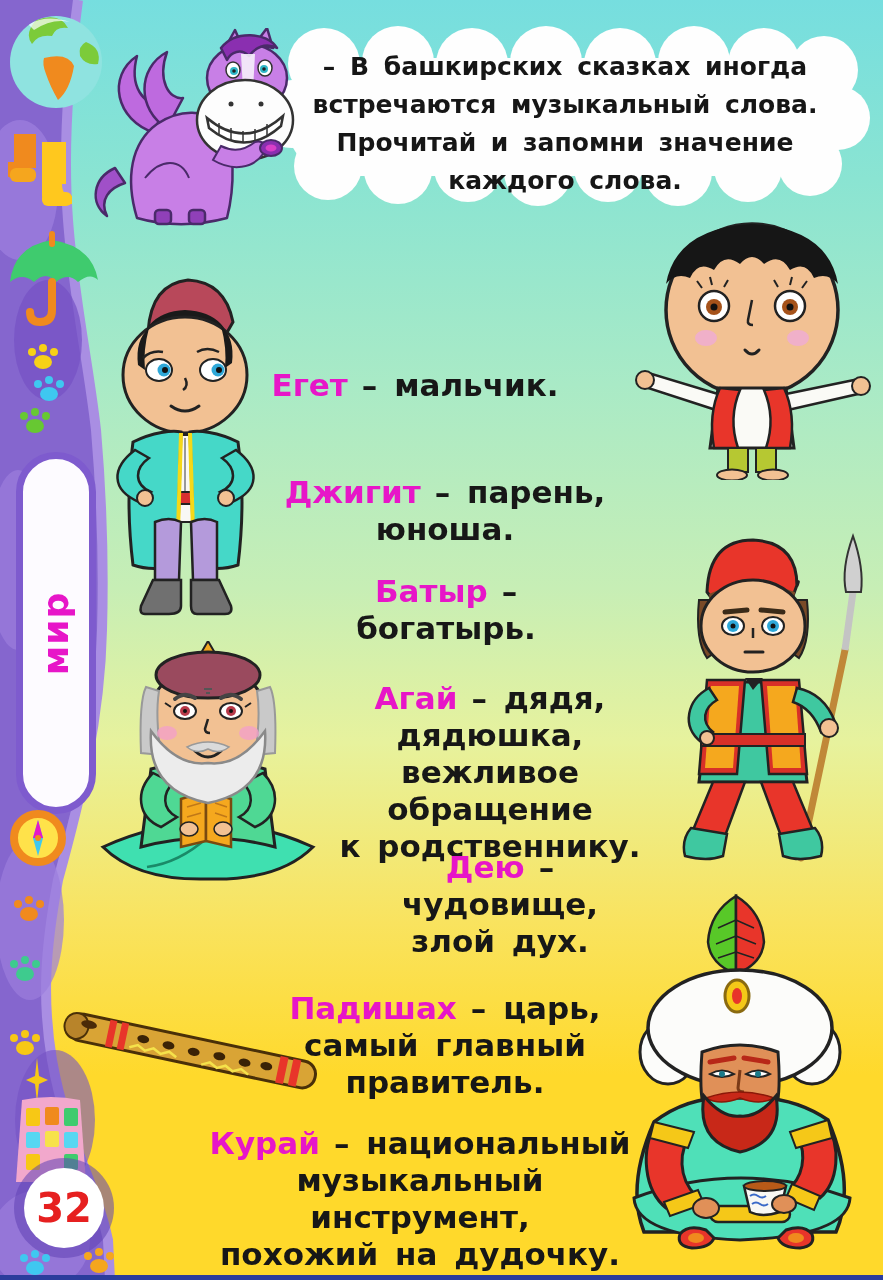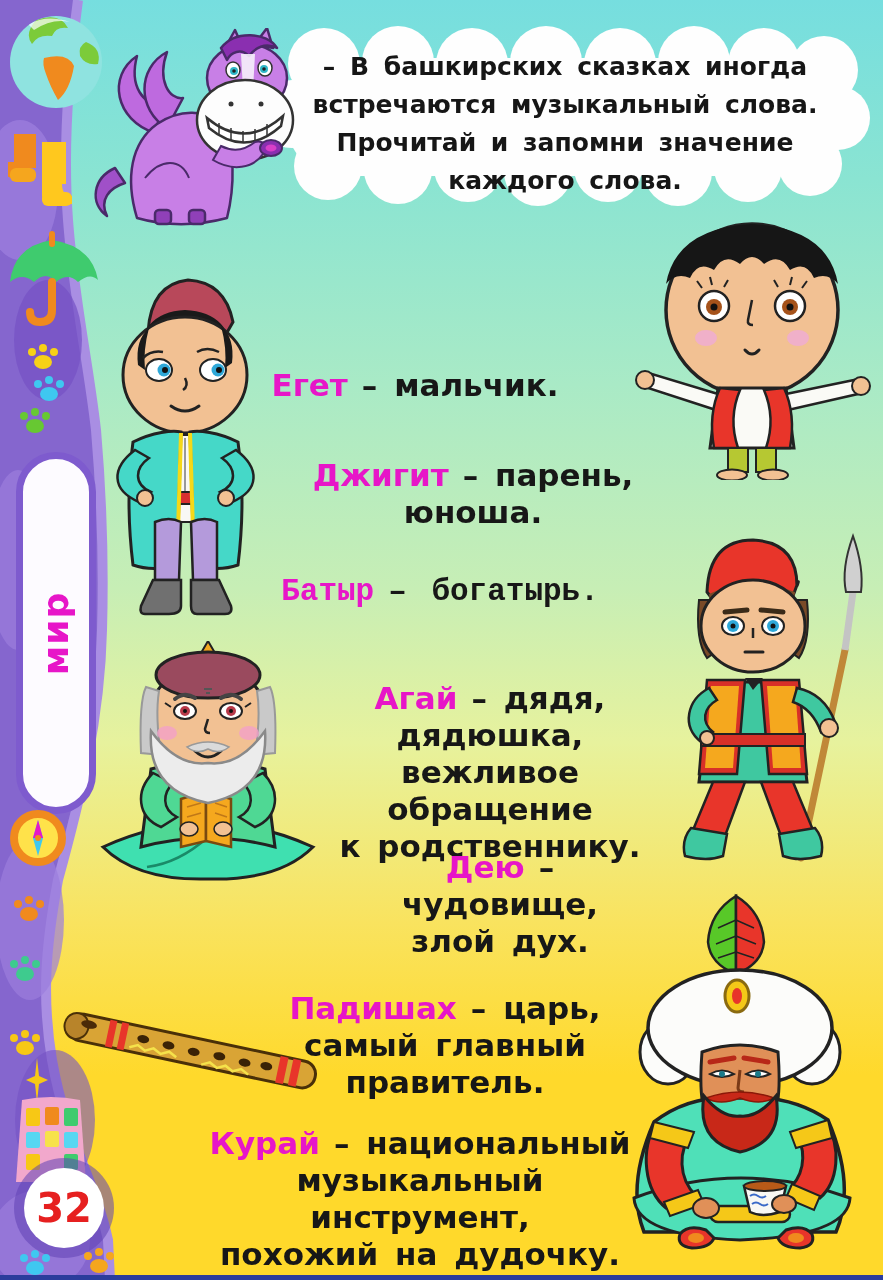--- a/index.html
+++ b/index.html
@@ -18,22 +18,22 @@
     color:#161616;white-space:pre-line;word-spacing:6px;
   }
   
   .entry{
     position:absolute;text-align:center;font-weight:bold;
     font-size:31px;line-height:37px;color:#171717;
     white-space:pre-line;word-spacing:6px;
   }
   .entry .kw{color:#E716C8;margin-right:14px;}
   .e1{left:250px;top:330px;width:330px;}
-  .e2{left:240px;top:420px;width:410px;margin-left:28px;}
-  .e3{left:275px;top:536px;width:330px;font-family:Liberation Mono, monospace;}
+  .e2{left:240px;top:437px;width:410px;}
+  .e3{left:281px;top:536px;width:330px;}
   .e4{left:300px;top:643px;width:380px;}
   .e5{left:340px;top:812px;width:320px;}
   .e6{left:220px;top:953px;width:450px;}
   .e7{left:205px;top:1088px;width:430px;}
   
   .mir-capsule{
     position:absolute;left:16px;top:452px;width:66px;height:348px;
     background:#FDFBFF;border:7px solid #7E5BCE;border-radius:45px;
     display:flex;align-items:center;justify-content:center;
   }

